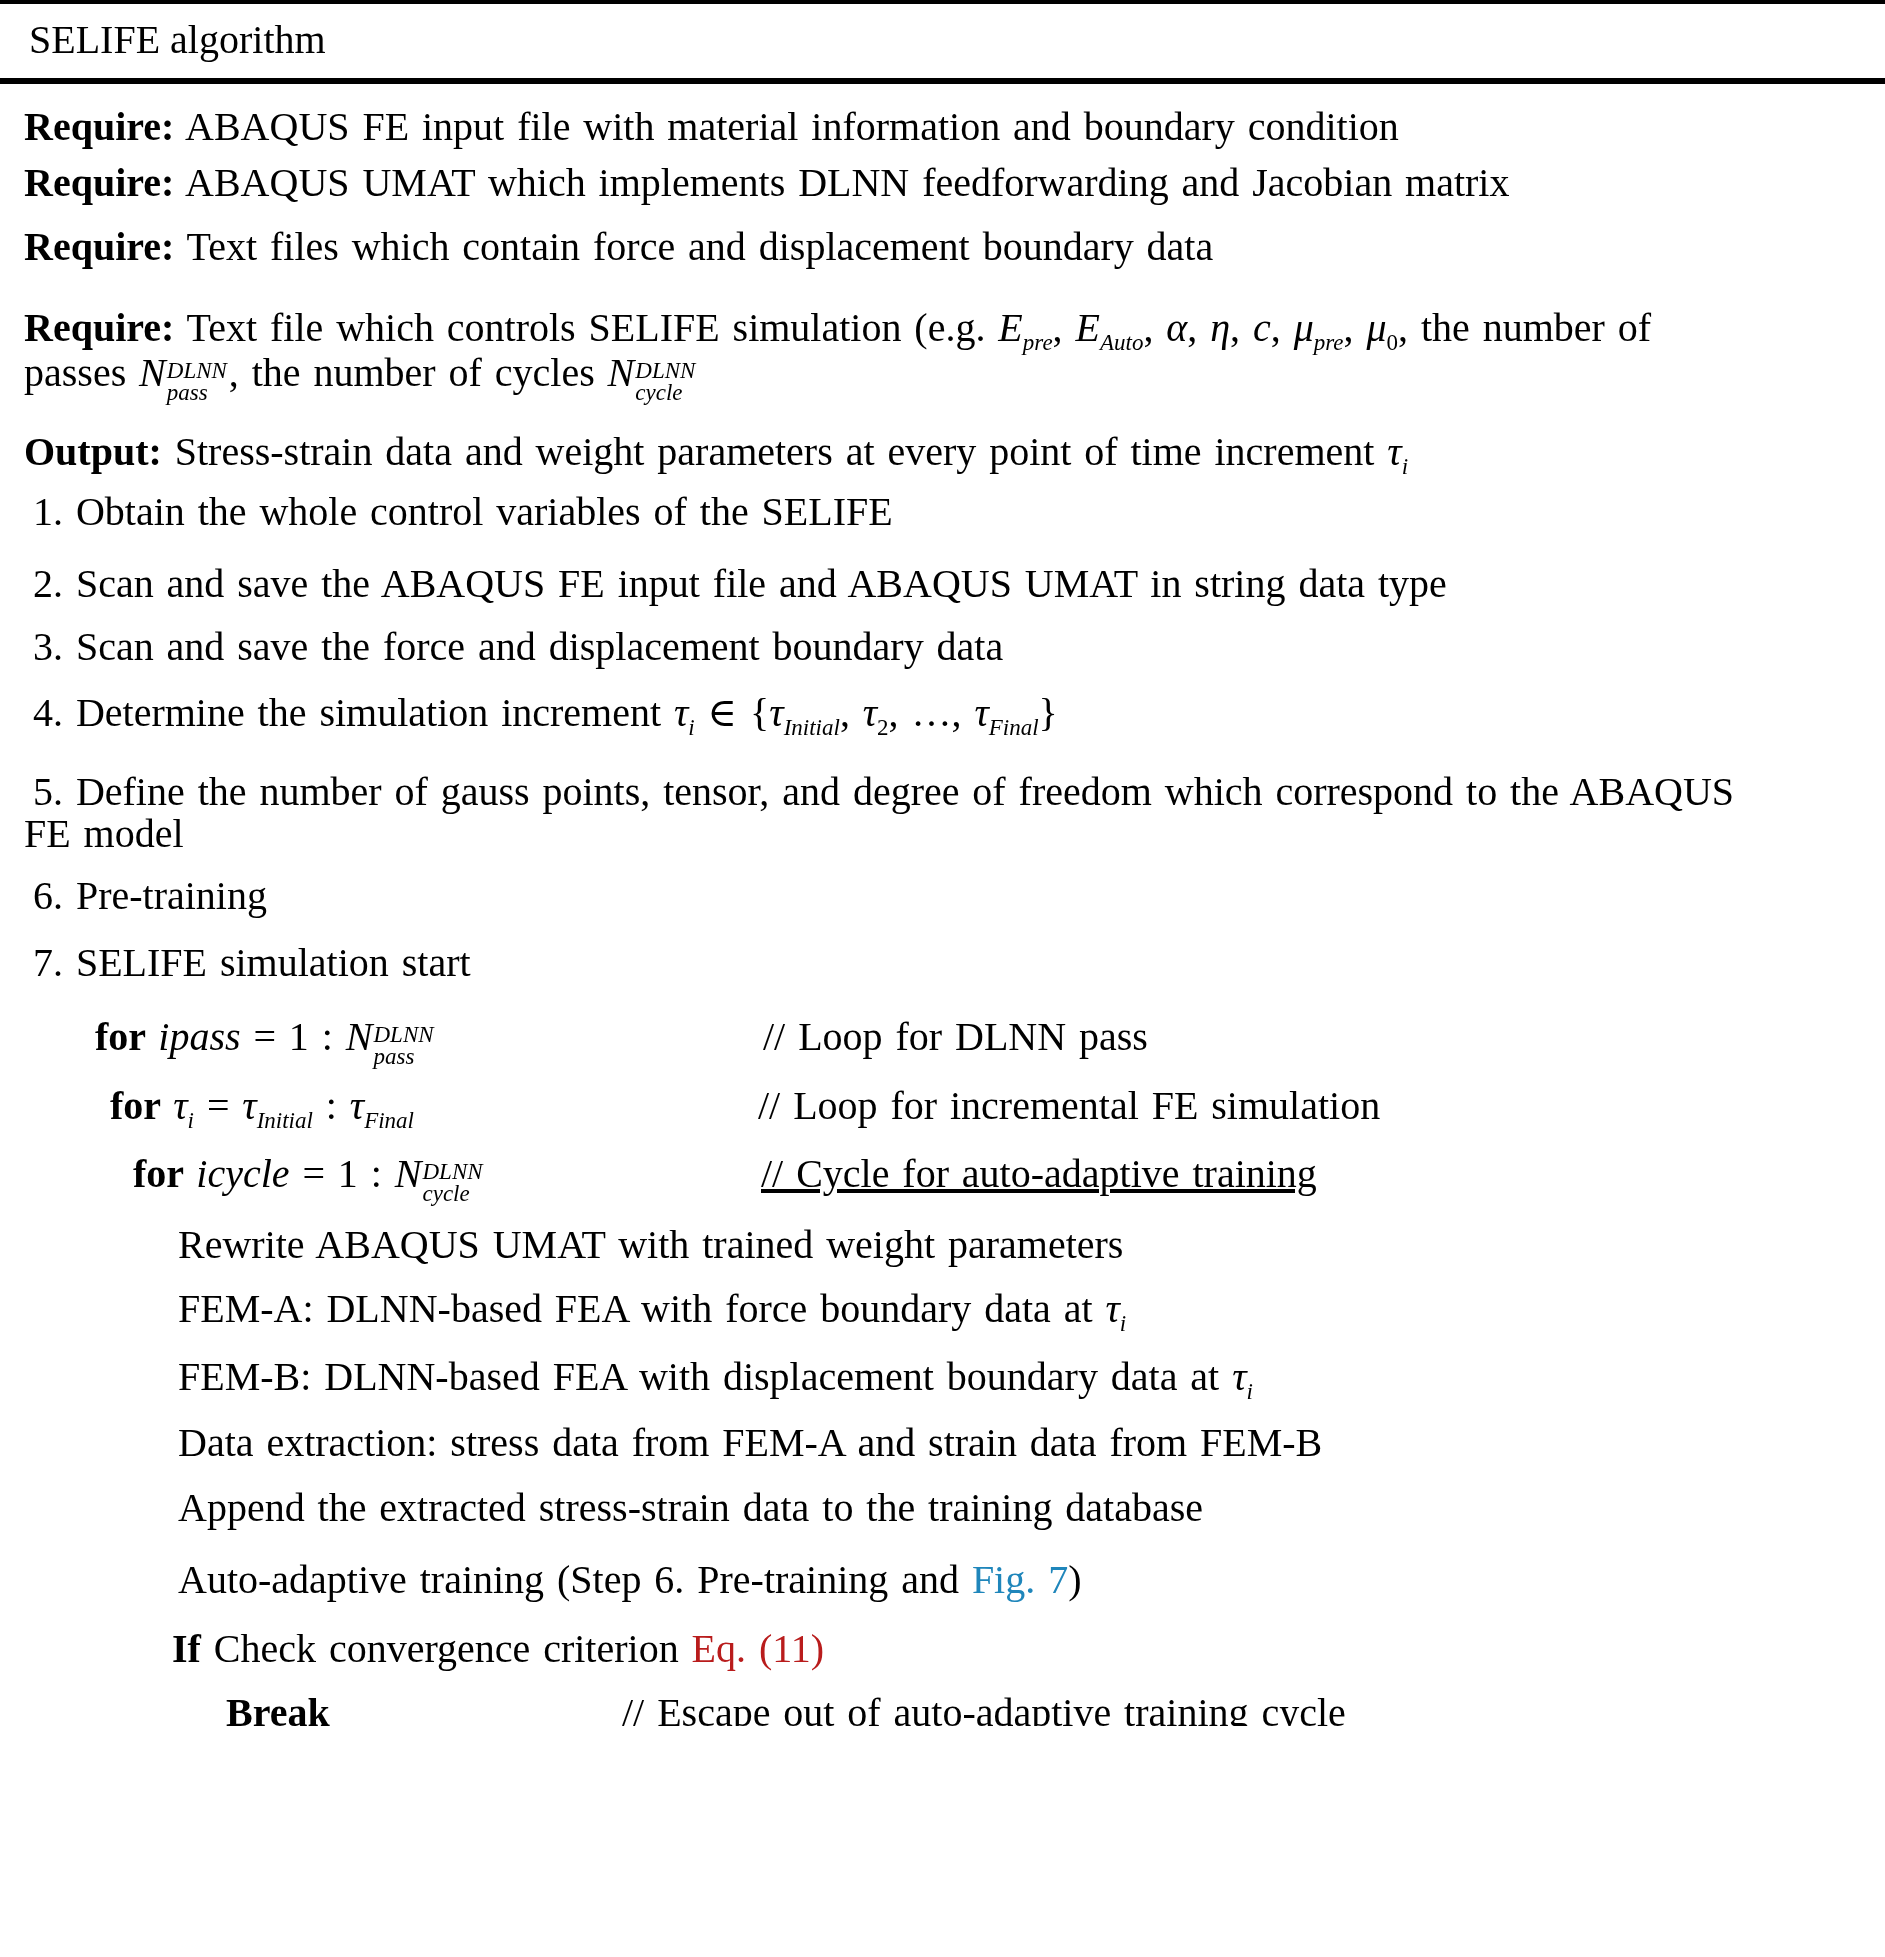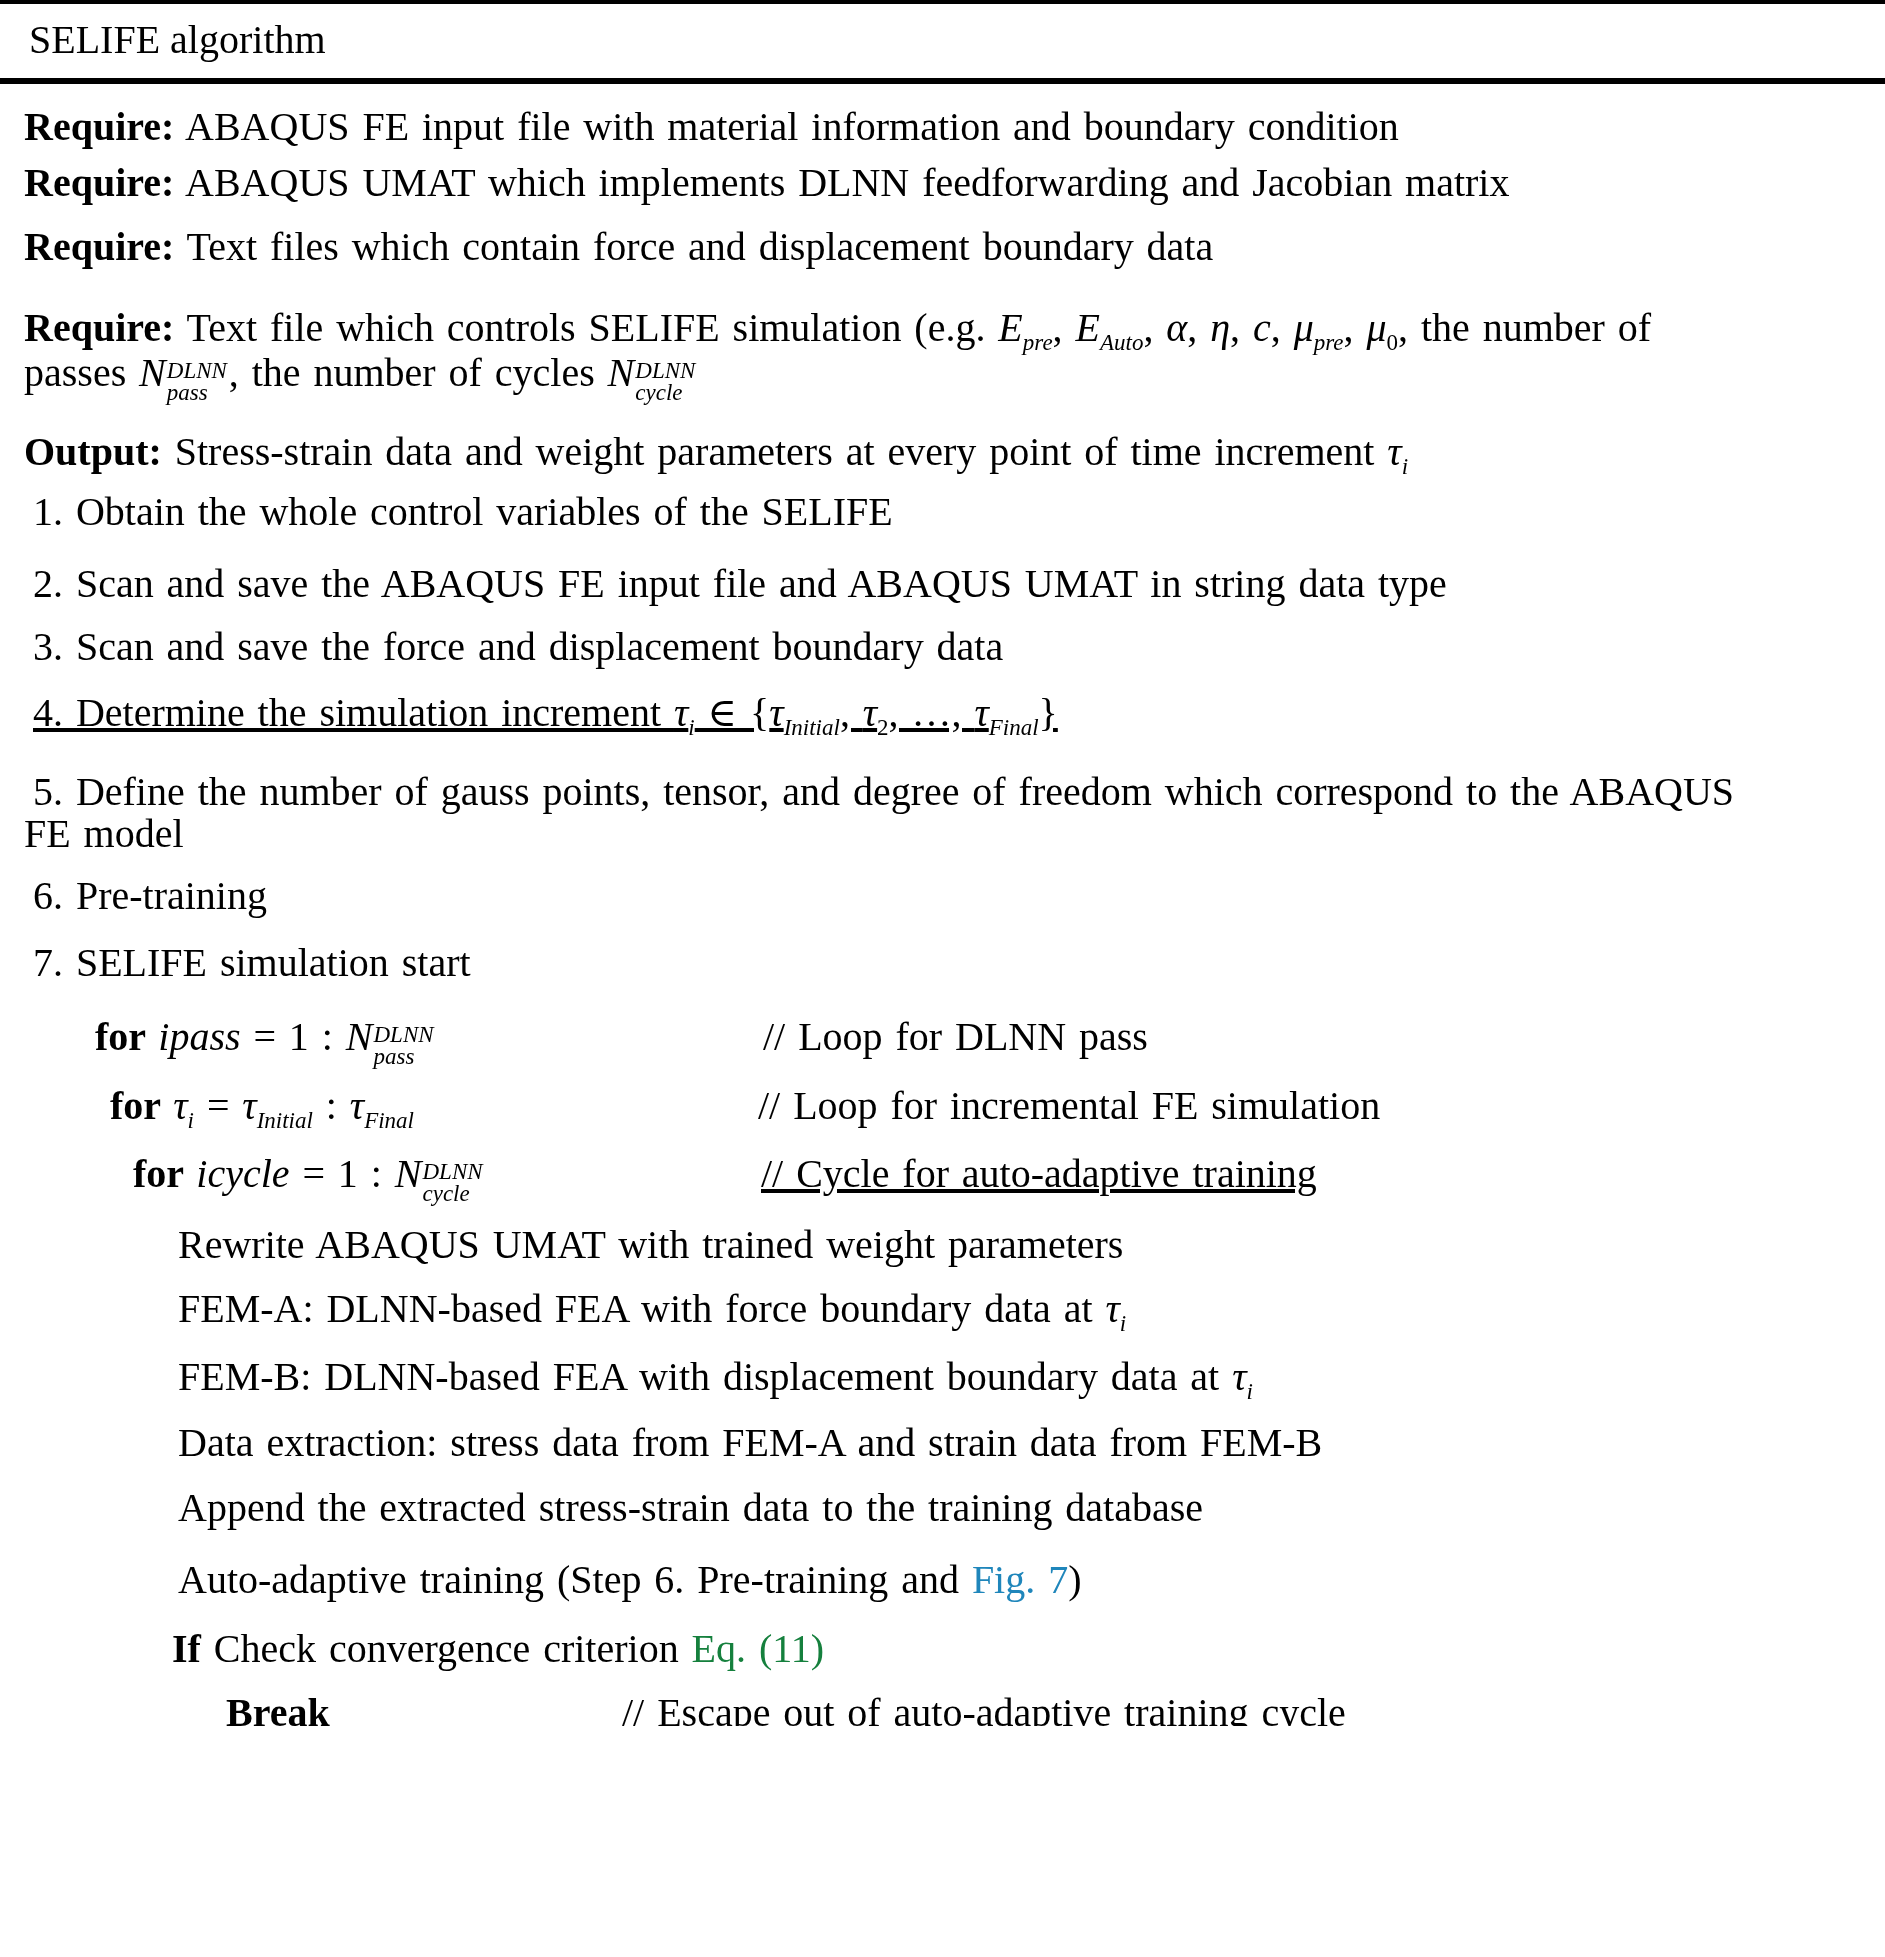--- a/index.html
+++ b/index.html
@@ -31,35 +31,35 @@
   <div>
       <div class="line" style="top: 100px; left: 24px;"><span class="b">Require:</span><span> ABAQUS FE input file with material information and boundary condition</span></div>
       <div class="line" style="top: 156px; left: 24px; text-align: right;"><span class="b">Require:</span><span> ABAQUS UMAT which implements DLNN feedforwarding and Jacobian matrix</span></div>
       <div class="line" style="top: 220px; left: 24px;"><span class="b">Require:</span><span> Text files which contain force and displacement boundary data</span></div>
       <div class="line" style="top: 301px; left: 24px;"><span class="b">Require:</span><span> Text file which controls SELIFE simulation (e.g. </span><span class="i">E</span><span class="isub">pre</span><span>, </span><span class="i">E</span><span class="isub">Auto</span><span>, </span><span class="i">α</span><span>, </span><span class="i">η</span><span>, </span><span class="i">c</span><span>, </span><span class="i">μ</span><span class="isub">pre</span><span>, </span><span class="i">μ</span><span class="sub">0</span><span>, the number of</span></div>
       <div class="line" style="top: 346px; left: 24px;"><span>passes </span><span class="i">N</span><span class="ss"><span>DLNN</span><span>pass</span></span><span>, the number of cycles </span><span class="i">N</span><span class="ss"><span>DLNN</span><span>cycle</span></span></div>
       <div class="line" style="top: 425px; left: 24px;"><span class="b">Output:</span><span> Stress-strain data and weight parameters at every point of time increment </span><span class="i">τ</span><span class="isub">i</span></div>
       <div class="line" style="top: 485px; left: 33px;"><span>1. Obtain the whole control variables of the SELIFE</span></div>
       <div class="line" style="top: 557px; left: 33px;"><span>2. Scan and save the ABAQUS FE input file and ABAQUS UMAT in string data type</span></div>
       <div class="line" style="top: 620px; left: 33px;"><span>3. Scan and save the force and displacement boundary data</span></div>
-      <div class="line" style="top: 686px; left: 33px; text-decoration: underline;"><span>4. Determine the simulation increment </span><span class="i">τ</span><span class="isub">i</span><span> ∈ {</span><span class="i">τ</span><span class="isub">Initial</span><span>, </span><span class="i">τ</span><span class="sub">2</span><span>, …, </span><span class="i">τ</span><span class="isub">Final</span><span>}</span></div>
+      <div class="line" style="top: 686px; left: 33px;"><span>4. Determine the simulation increment </span><span class="i">τ</span><span class="isub">i</span><span> ∈ {</span><span class="i">τ</span><span class="isub">Initial</span><span>, </span><span class="i">τ</span><span class="sub">2</span><span>, …, </span><span class="i">τ</span><span class="isub">Final</span><span>}</span></div>
       <div class="line" style="top: 765px; left: 33px;"><span>5. Define the number of gauss points, tensor, and degree of freedom which correspond to the ABAQUS</span></div>
       <div class="line" style="top: 807px; left: 24px;"><span>FE model</span></div>
       <div class="line" style="top: 869px; left: 33px;"><span>6. Pre-training</span></div>
       <div class="line" style="top: 936px; left: 33px;"><span>7. SELIFE simulation start</span></div>
       <div class="line" style="top: 1010px; left: 95px;"><span class="b">for </span><span class="i">ipass</span><span> = 1 : </span><span class="i">N</span><span class="ss"><span>DLNN</span><span>pass</span></span><span class="cmt" style="left: 668px;">// Loop for DLNN pass</span></div>
       <div class="line" style="top: 1079px; left: 110px;"><span class="b">for </span><span class="i">τ</span><span class="isub">i</span><span> = </span><span class="i">τ</span><span class="isub">Initial</span><span> : </span><span class="i">τ</span><span class="isub">Final</span><span class="cmt" style="left: 648px;">// Loop for incremental FE simulation</span></div>
       <div class="line" style="top: 1147px; left: 133px;"><span class="b">for </span><span class="i">icycle</span><span> = 1 : </span><span class="i">N</span><span class="ss"><span>DLNN</span><span>cycle</span></span><span class="cmt" style="left: 628px; text-decoration: underline;">// Cycle for auto-adaptive training</span></div>
       <div class="line" style="top: 1218px; left: 178px;"><span>Rewrite ABAQUS UMAT with trained weight parameters</span></div>
       <div class="line" style="top: 1282px; left: 178px;"><span>FEM-A: DLNN-based FEA with force boundary data at </span><span class="i">τ</span><span class="isub">i</span></div>
       <div class="line" style="top: 1350px; left: 178px;"><span>FEM-B: DLNN-based FEA with displacement boundary data at </span><span class="i">τ</span><span class="isub">i</span></div>
       <div class="line" style="top: 1416px; left: 178px;"><span>Data extraction: stress data from FEM-A and strain data from FEM-B</span></div>
       <div class="line" style="top: 1481px; left: 178px;"><span>Append the extracted stress-strain data to the training database</span></div>
       <div class="line" style="top: 1553px; left: 178px;"><span>Auto-adaptive training (Step 6. Pre-training and </span><span class="link" style="color: rgb(31, 134, 187);">Fig. 7</span><span>)</span></div>
-      <div class="line" style="top: 1622px; left: 172px;"><span class="b">If</span><span> Check convergence criterion </span><span class="link" style="color: #15803d;">Eq. (11)</span></div>
+      <div class="line" style="top: 1622px; left: 172px;"><span class="b">If</span><span> Check convergence criterion </span><span class="link" style="color: #b91c1c;">Eq. (11)</span></div>
       <div class="line" style="top: 1686px; left: 226px;"><span class="b">Break</span><span class="cmt" style="left: 396px;">// Escape out of auto-adaptive training cycle</span></div>
       <div class="line" style="top: 1754px; left: 128px;"><span class="b">end</span></div>
       <div class="line" style="top: 1822px; left: 104px;"><span class="b">end</span></div>
       <div class="line" style="top: 1888px; left: 77px;"><span class="b">end</span></div>
     </div>
   <div class="rule rule-bottom"></div>
 </div>
 
 
 </body></html>

